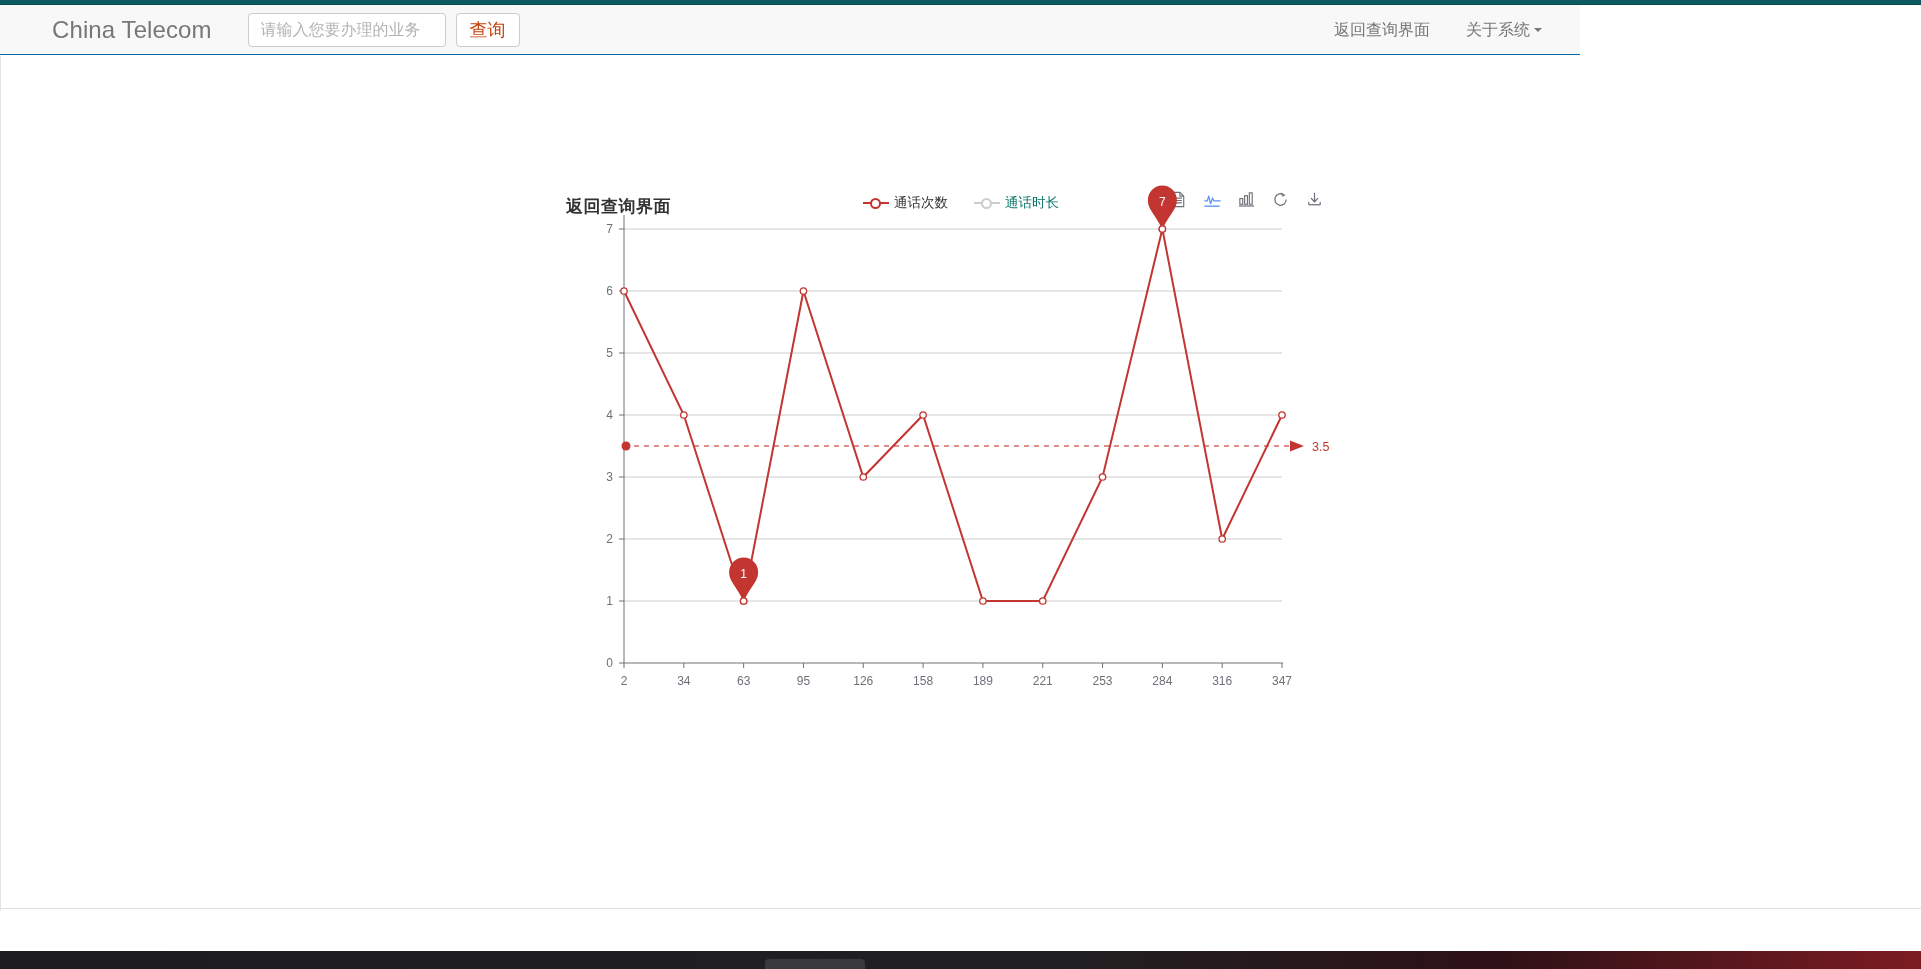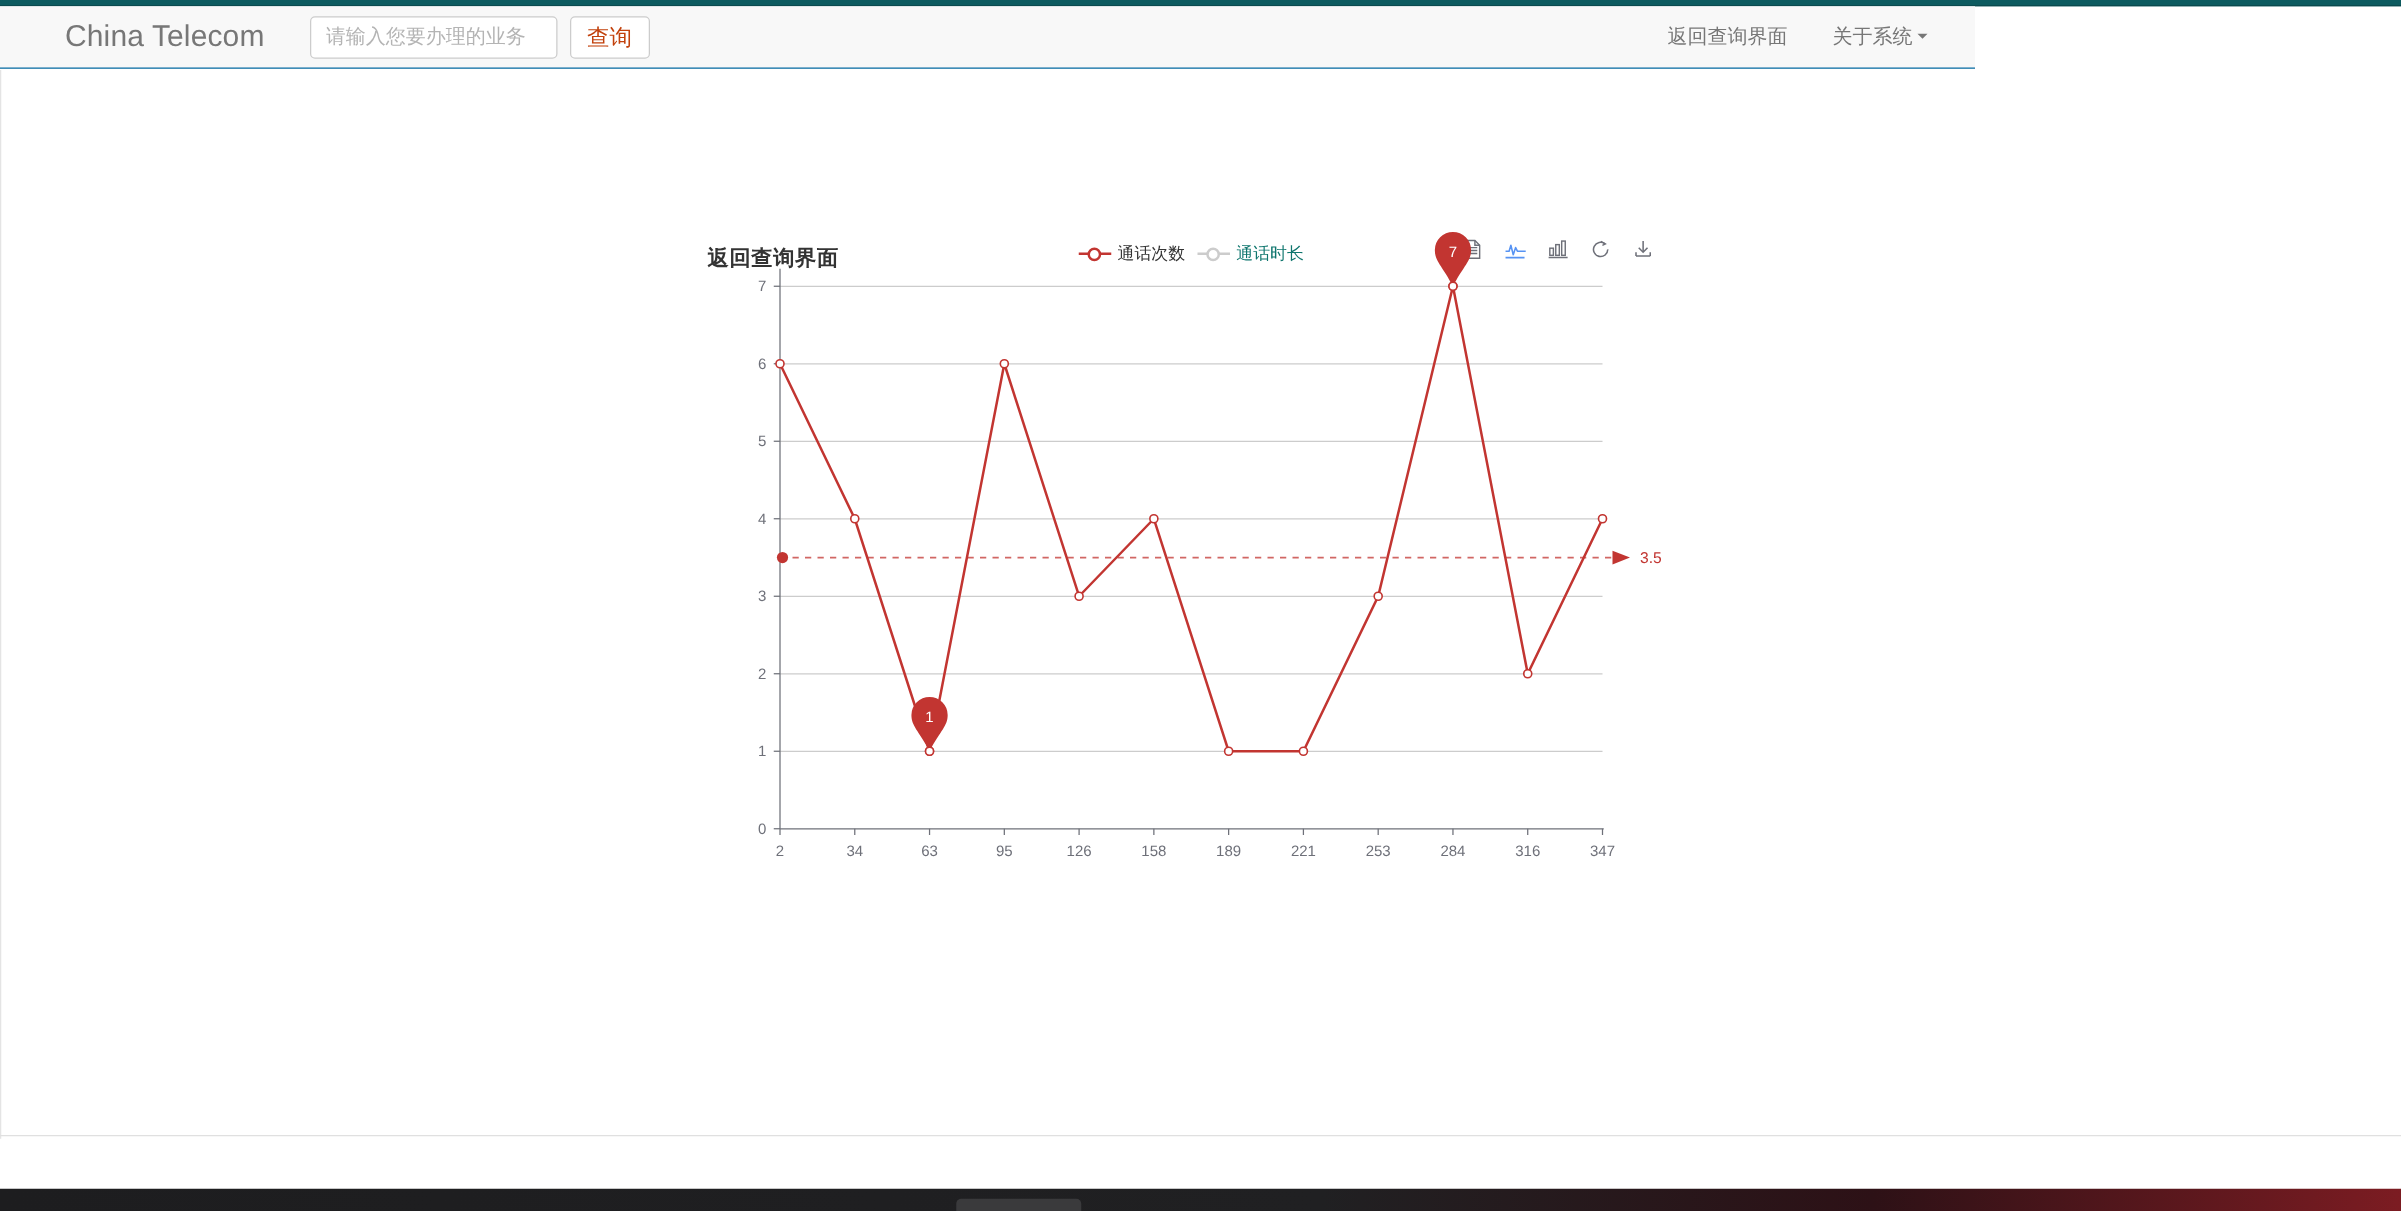--- a/index.html
+++ b/index.html
@@ -137,21 +137,21 @@
     white-space: nowrap;
   }
 
   
   #legend {
     position: absolute;
     left: 317px;
     top: 13px;
     display: flex;
     align-items: flex-end;
-    gap: 10px;
+    gap: 26px;
   }
   .legend-item {
     display: flex;
     align-items: center;
     cursor: pointer;
     white-space: nowrap;
   }
   .legend-sym {
     position: relative;
     width: 26px;

